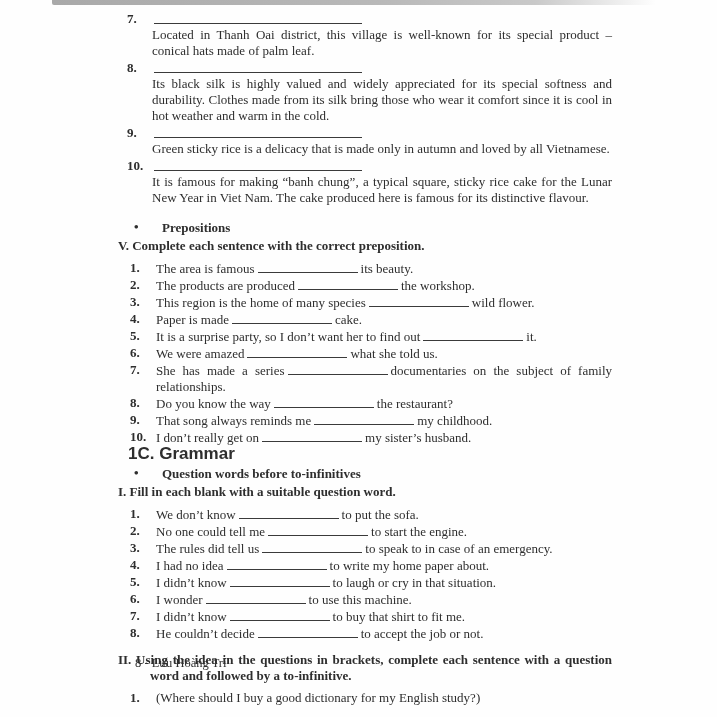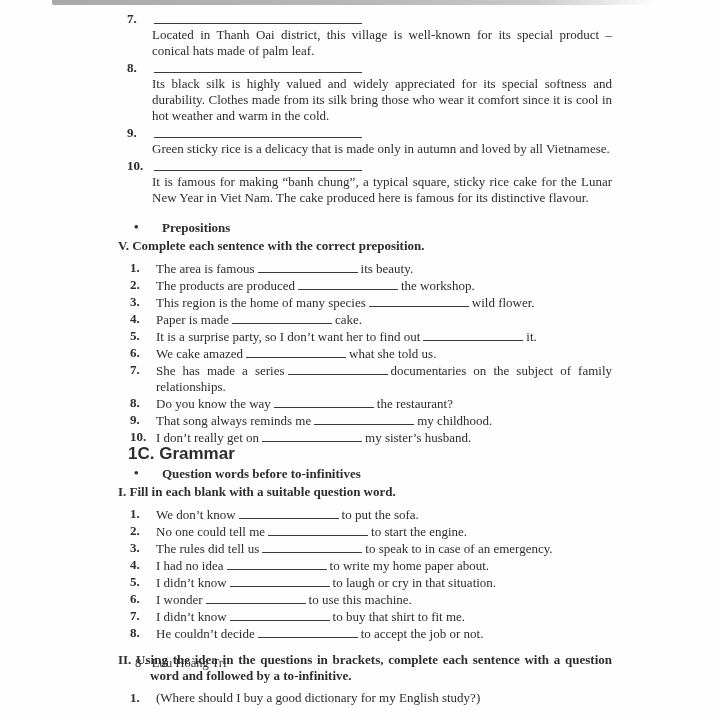--- a/index.html
+++ b/index.html
@@ -93,21 +93,21 @@
       <span>Prepositions</span>
     </div>
     <div class="instr">V. Complete each sentence with the correct preposition.</div>
 
     <div class="list">
       <div class="num-item just"><span class="num">1.</span><span>The area is famous</span><span class="blank w-mid"></span><span>its beauty.</span></div>
       <div class="num-item just"><span class="num">2.</span><span>The products are produced</span><span class="blank w-mid"></span><span>the workshop.</span></div>
       <div class="num-item just"><span class="num">3.</span><span>This region is the home of many species</span><span class="blank w-mid"></span><span>wild flower.</span></div>
       <div class="num-item just"><span class="num">4.</span><span>Paper is made</span><span class="blank w-mid"></span><span>cake.</span></div>
       <div class="num-item just"><span class="num">5.</span><span>It is a surprise party, so I don’t want her to find out</span><span class="blank w-mid"></span><span>it.</span></div>
-      <div class="num-item just"><span class="num">6.</span><span>We cake amazed</span><span class="blank w-mid"></span><span>what she told us.</span></div>
+      <div class="num-item just"><span class="num">6.</span><span>We were amazed</span><span class="blank w-mid"></span><span>what she told us.</span></div>
       <div class="num-item just"><span class="num">7.</span><span>She has made a series</span><span class="blank w-mid"></span><span>documentaries on the subject of family relationships.</span></div>
       <div class="num-item just"><span class="num">8.</span><span>Do you know the way</span><span class="blank w-mid"></span><span>the restaurant?</span></div>
       <div class="num-item just"><span class="num">9.</span><span>That song always reminds me</span><span class="blank w-mid"></span><span>my childhood.</span></div>
       <div class="num-item just"><span class="num">10.</span><span>I don’t really get on</span><span class="blank w-mid"></span><span>my sister’s husband.</span></div>
     </div>
 
     <div class="sect-title">1C. Grammar</div>
 
     <div class="bullet-row" style="margin-top:4px;">
       <span class="bullet">•</span>

